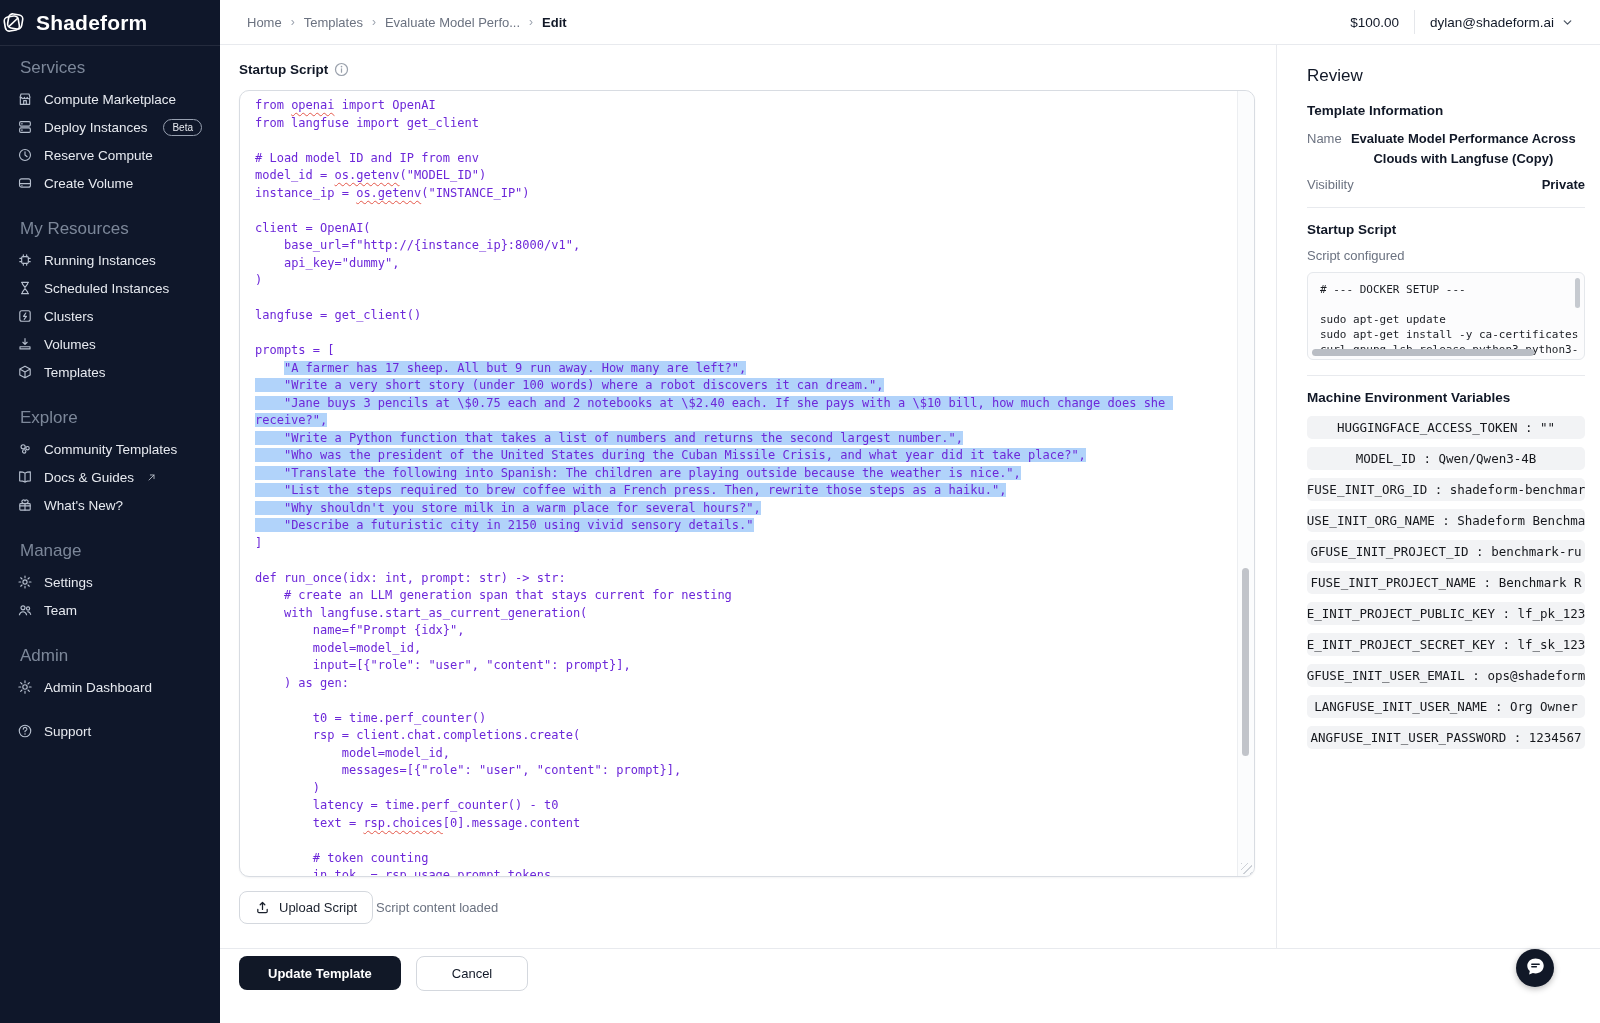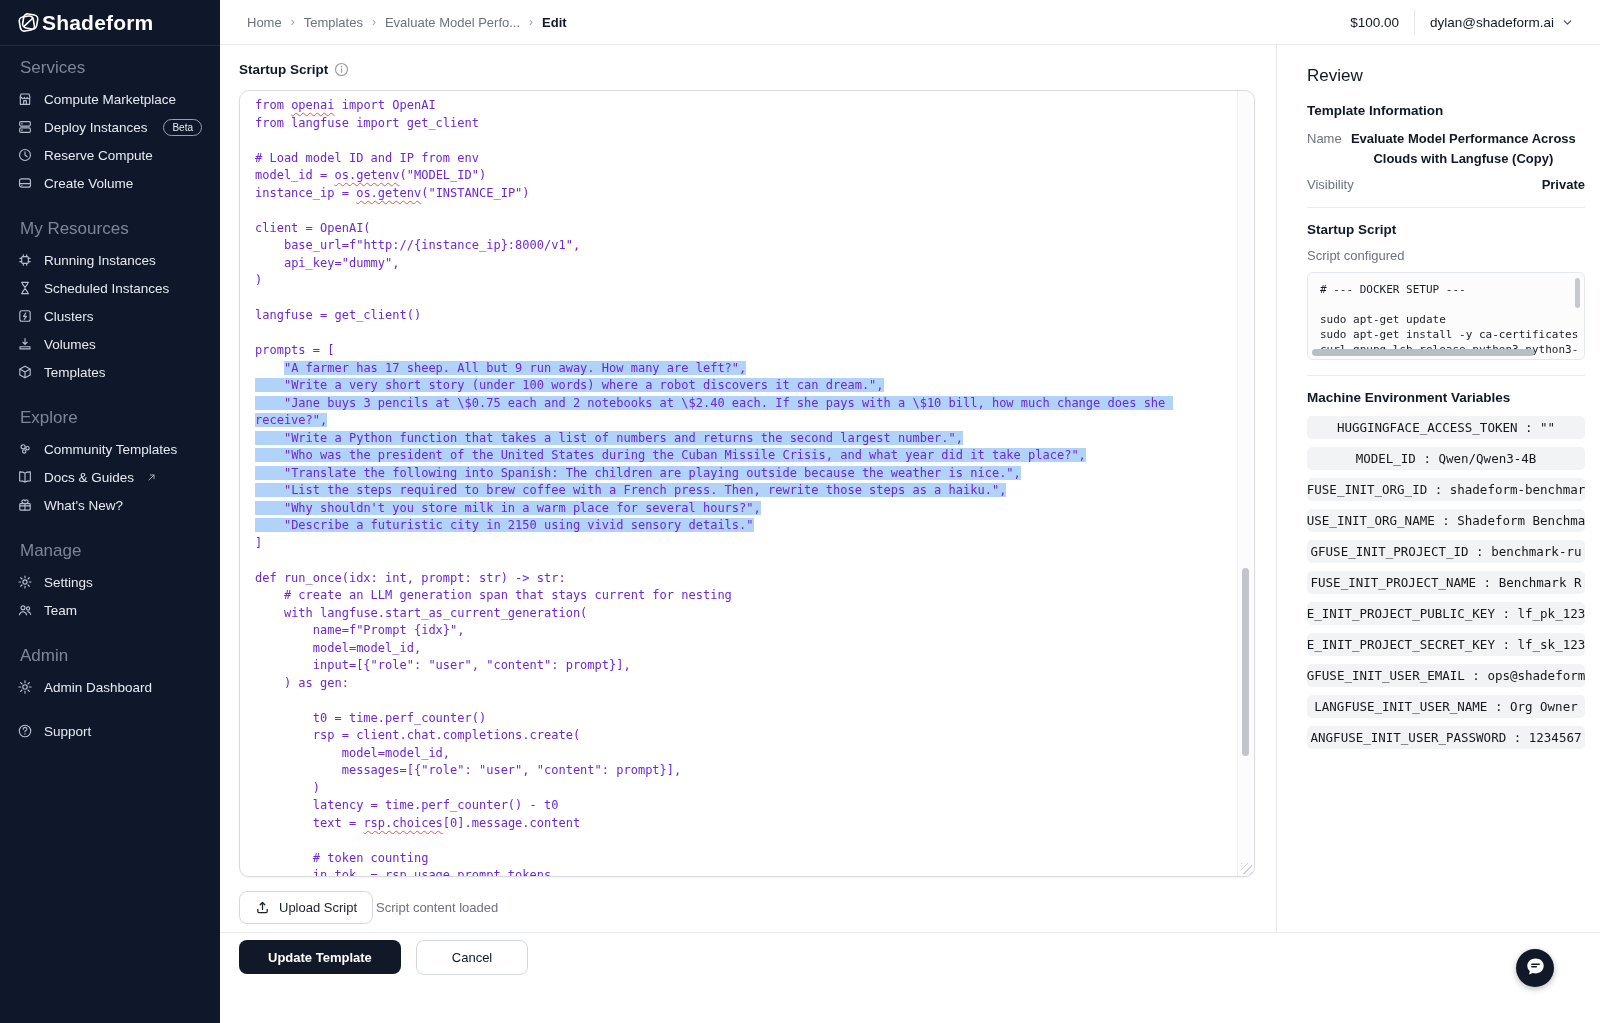--- a/index.html
+++ b/index.html
@@ -4,21 +4,21 @@
 <style>
   * { box-sizing: border-box; }
   html,body { margin:0; padding:0; }
   body {
     width:1600px; height:1023px; overflow:hidden; position:relative;
     background:#ffffff; font-family:"Liberation Sans", sans-serif; color:#111827;
   }
 
   
   .sidebar { position:absolute; left:0; top:0; width:220px; height:1023px; background:#0f172a; color:#e7eaf0; }
-  .logo-row { display:flex; align-items:center; height:46px; padding-left:15px; border-bottom:1px solid rgba(255,255,255,.09); }
+  .logo-row { display:flex; align-items:center; gap:9px; height:46px; border-bottom:1px solid rgba(255,255,255,.09); }
   .logo-mark { width:27px; height:27px; flex:0 0 auto; }
   .logo-text { font-size:21px; font-weight:700; color:#fff; letter-spacing:.2px; }
   .nav { padding-top:0; }
   .nav-label { font-size:17px; color:#7c8799; padding:6px 20px 7px; margin-top:16px; }
   .nav-label:first-child { margin-top:6px; }
   .nav-item { display:flex; align-items:center; gap:11px; height:28px; padding:0 10px 0 17px; font-size:13.5px; color:#e7eaf0; cursor:pointer; }
   .nav-ic { width:16px; height:16px; color:#b6bfce; display:flex; flex:0 0 auto; }
   .nav-ic svg { width:16px; height:16px; }
   .nav-txt { white-space:nowrap; }
   .badge { margin-left:auto; margin-right:8px; border:1px solid #97a0b0; border-radius:10px; font-size:10px; line-height:1; padding:3px 8px 2px; color:#e7eaf0; }
@@ -82,21 +82,21 @@
   .script-box code { display:block; font-family:"DejaVu Sans Mono", monospace; font-size:11px; line-height:15px;
                      color:#1a1d23; white-space:pre; }
   .sb-vthumb { position:absolute; top:5px; right:4px; width:5px; height:30px; border-radius:3px; background:#c6cad0; }
   .sb-hthumb { position:absolute; left:4px; bottom:3px; width:222px; height:7px; border-radius:4px; background:#b9bdc4; }
   .env-heading { margin-top:2px; }
   .pill { height:23px; background:#f2f3f5; border-radius:5px; margin-bottom:8px;
           display:flex; align-items:center; justify-content:center; overflow:hidden;
           font-family:"DejaVu Sans Mono", monospace; font-size:12.5px; color:#16181d; white-space:nowrap; }
 
   
-  .footer { position:absolute; left:0; bottom:16px; width:1380px; height:75px; background:#fff;
+  .footer { position:absolute; left:0; bottom:0; width:1380px; height:75px; background:#fff;
             border-top:1px solid #e8eaee; padding:7px 0 0 19px; display:flex; gap:15px; align-items:flex-start; }
   .btn-primary { height:34px; padding:0 29px; background:#111827; color:#fff; border:none; border-radius:8px;
                  font-size:13px; font-weight:600; display:flex; align-items:center; cursor:pointer;
                  font-family:"Liberation Sans", sans-serif; }
   .btn-secondary { height:35px; padding:0 35px; background:#fff; color:#111827; border:1px solid #d4d8de; border-radius:8px;
                    font-size:13px; font-weight:500; display:flex; align-items:center; cursor:pointer;
                    font-family:"Liberation Sans", sans-serif; }
 
   .chat-fab { position:absolute; left:1516px; top:949px; width:38px; height:38px; border-radius:50%;
               background:#111827; display:flex; align-items:center; justify-content:center;

